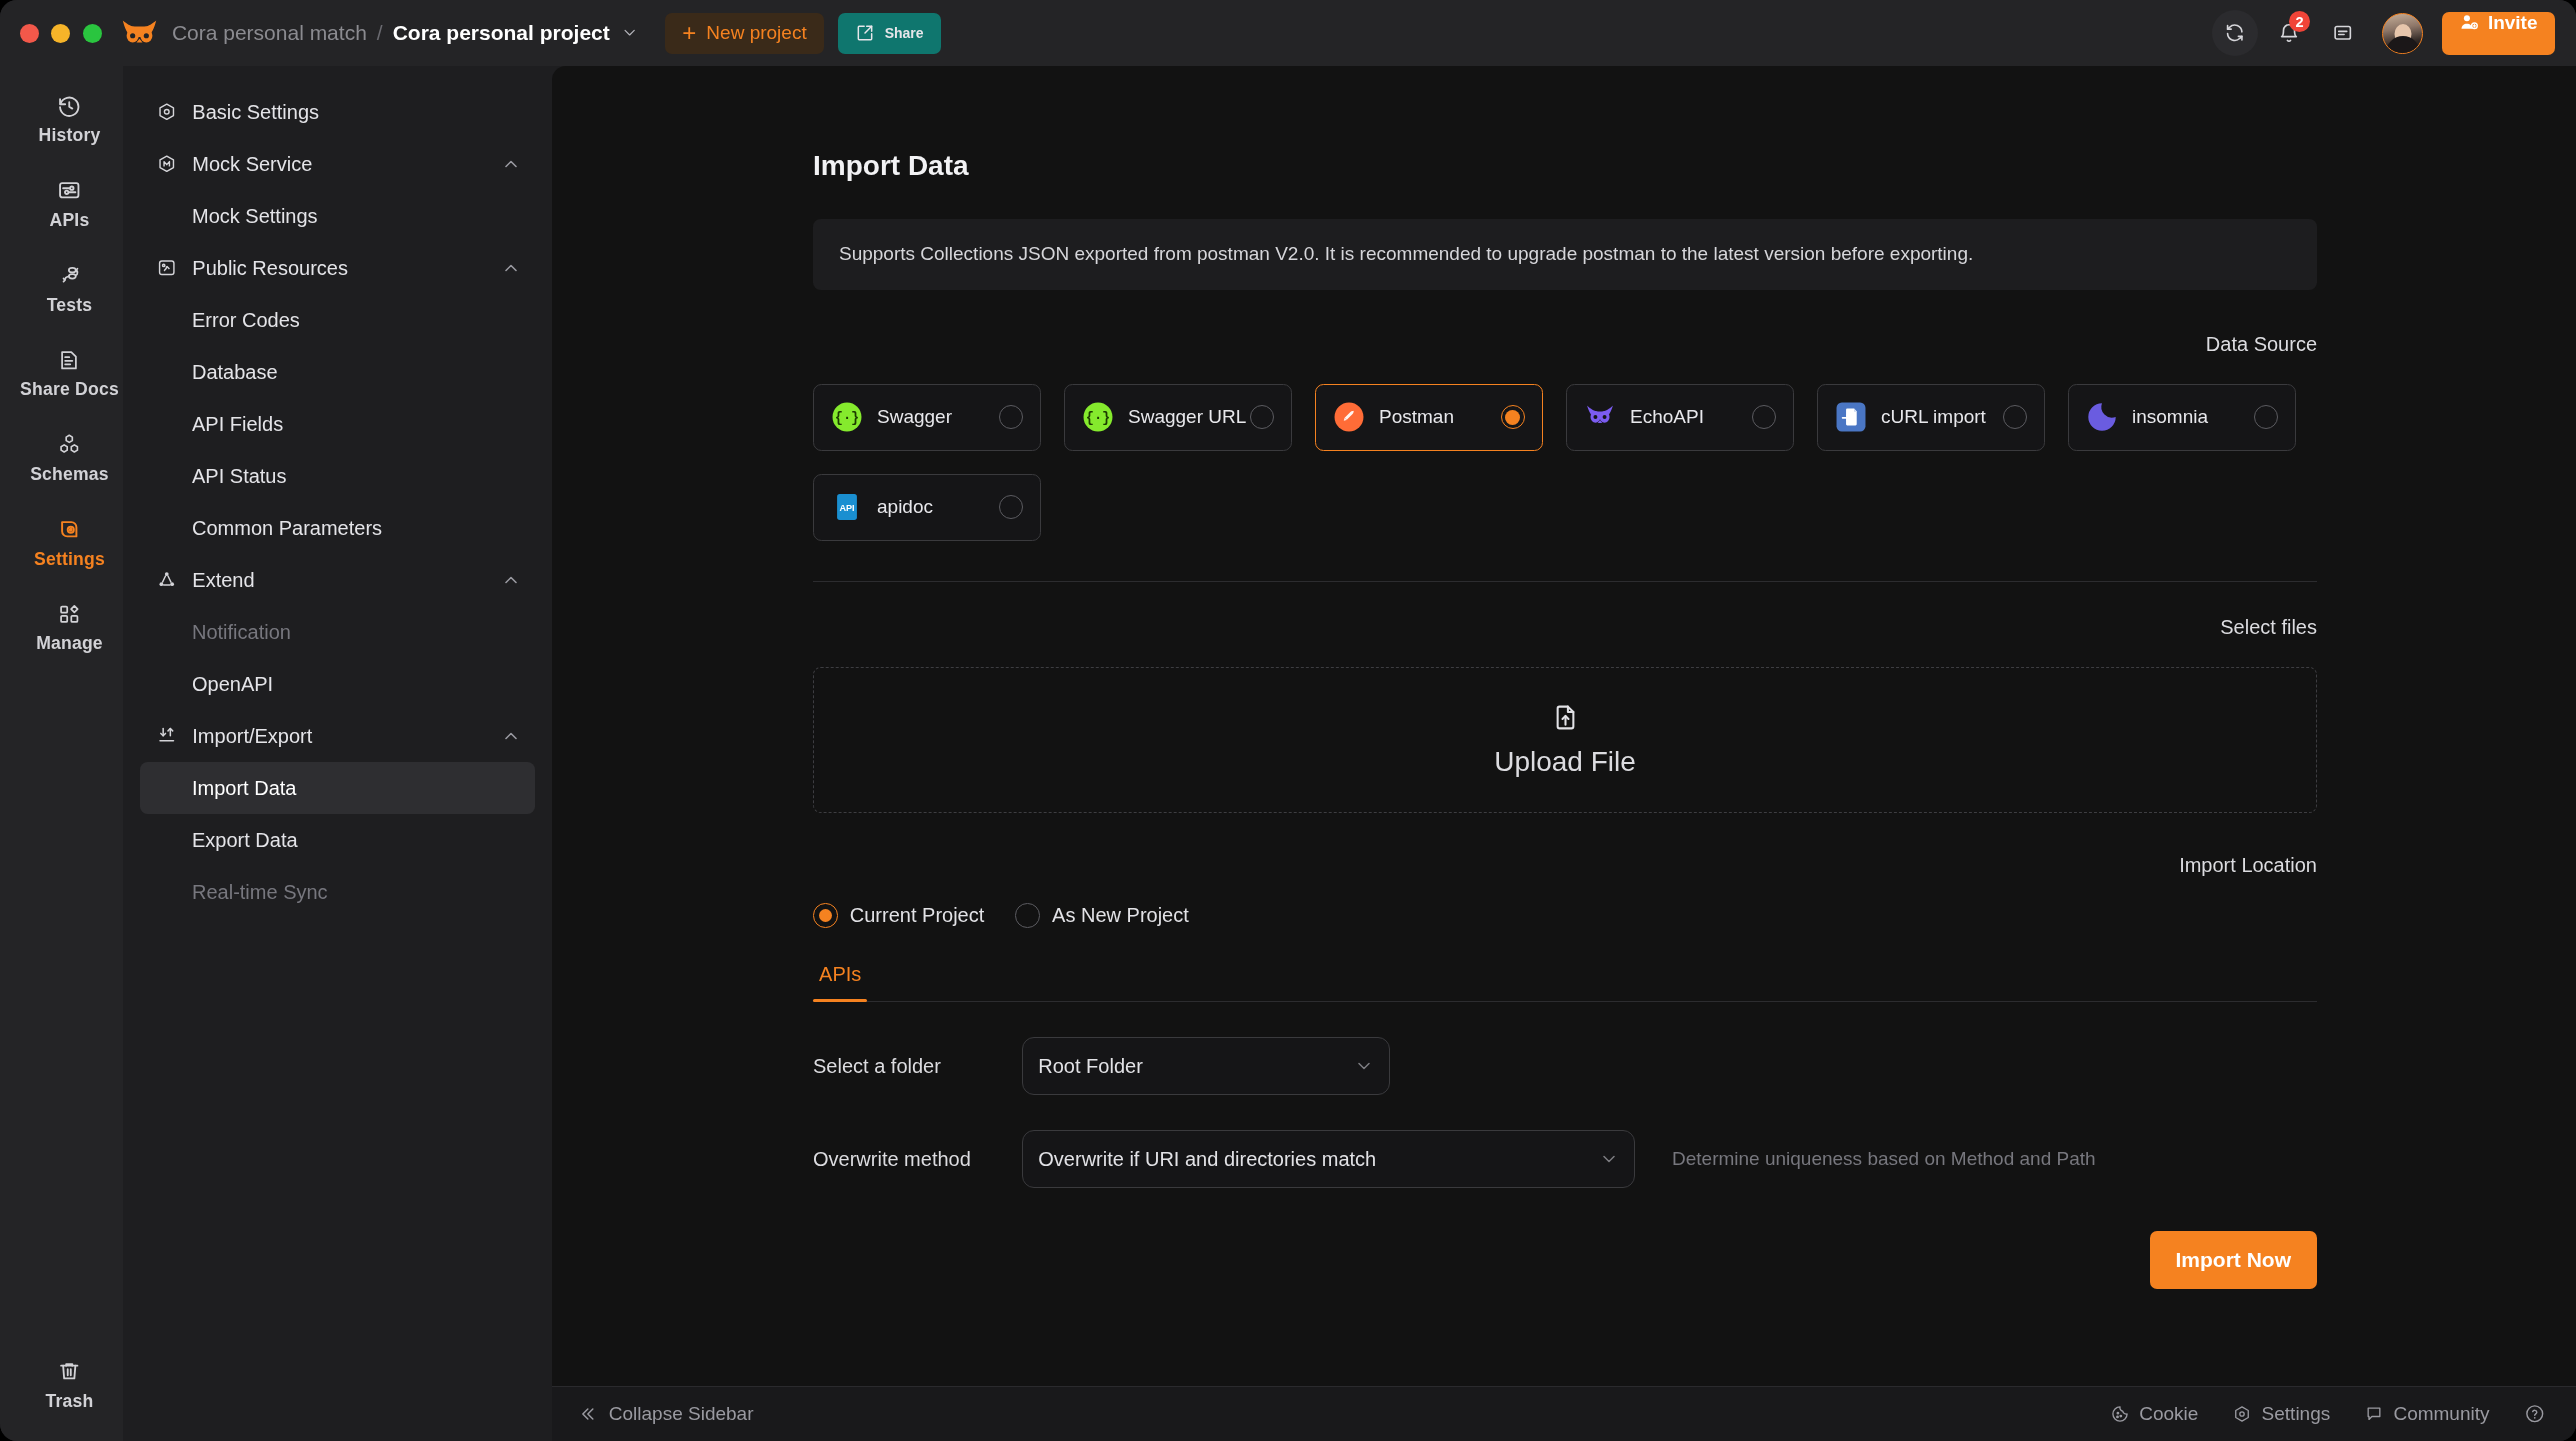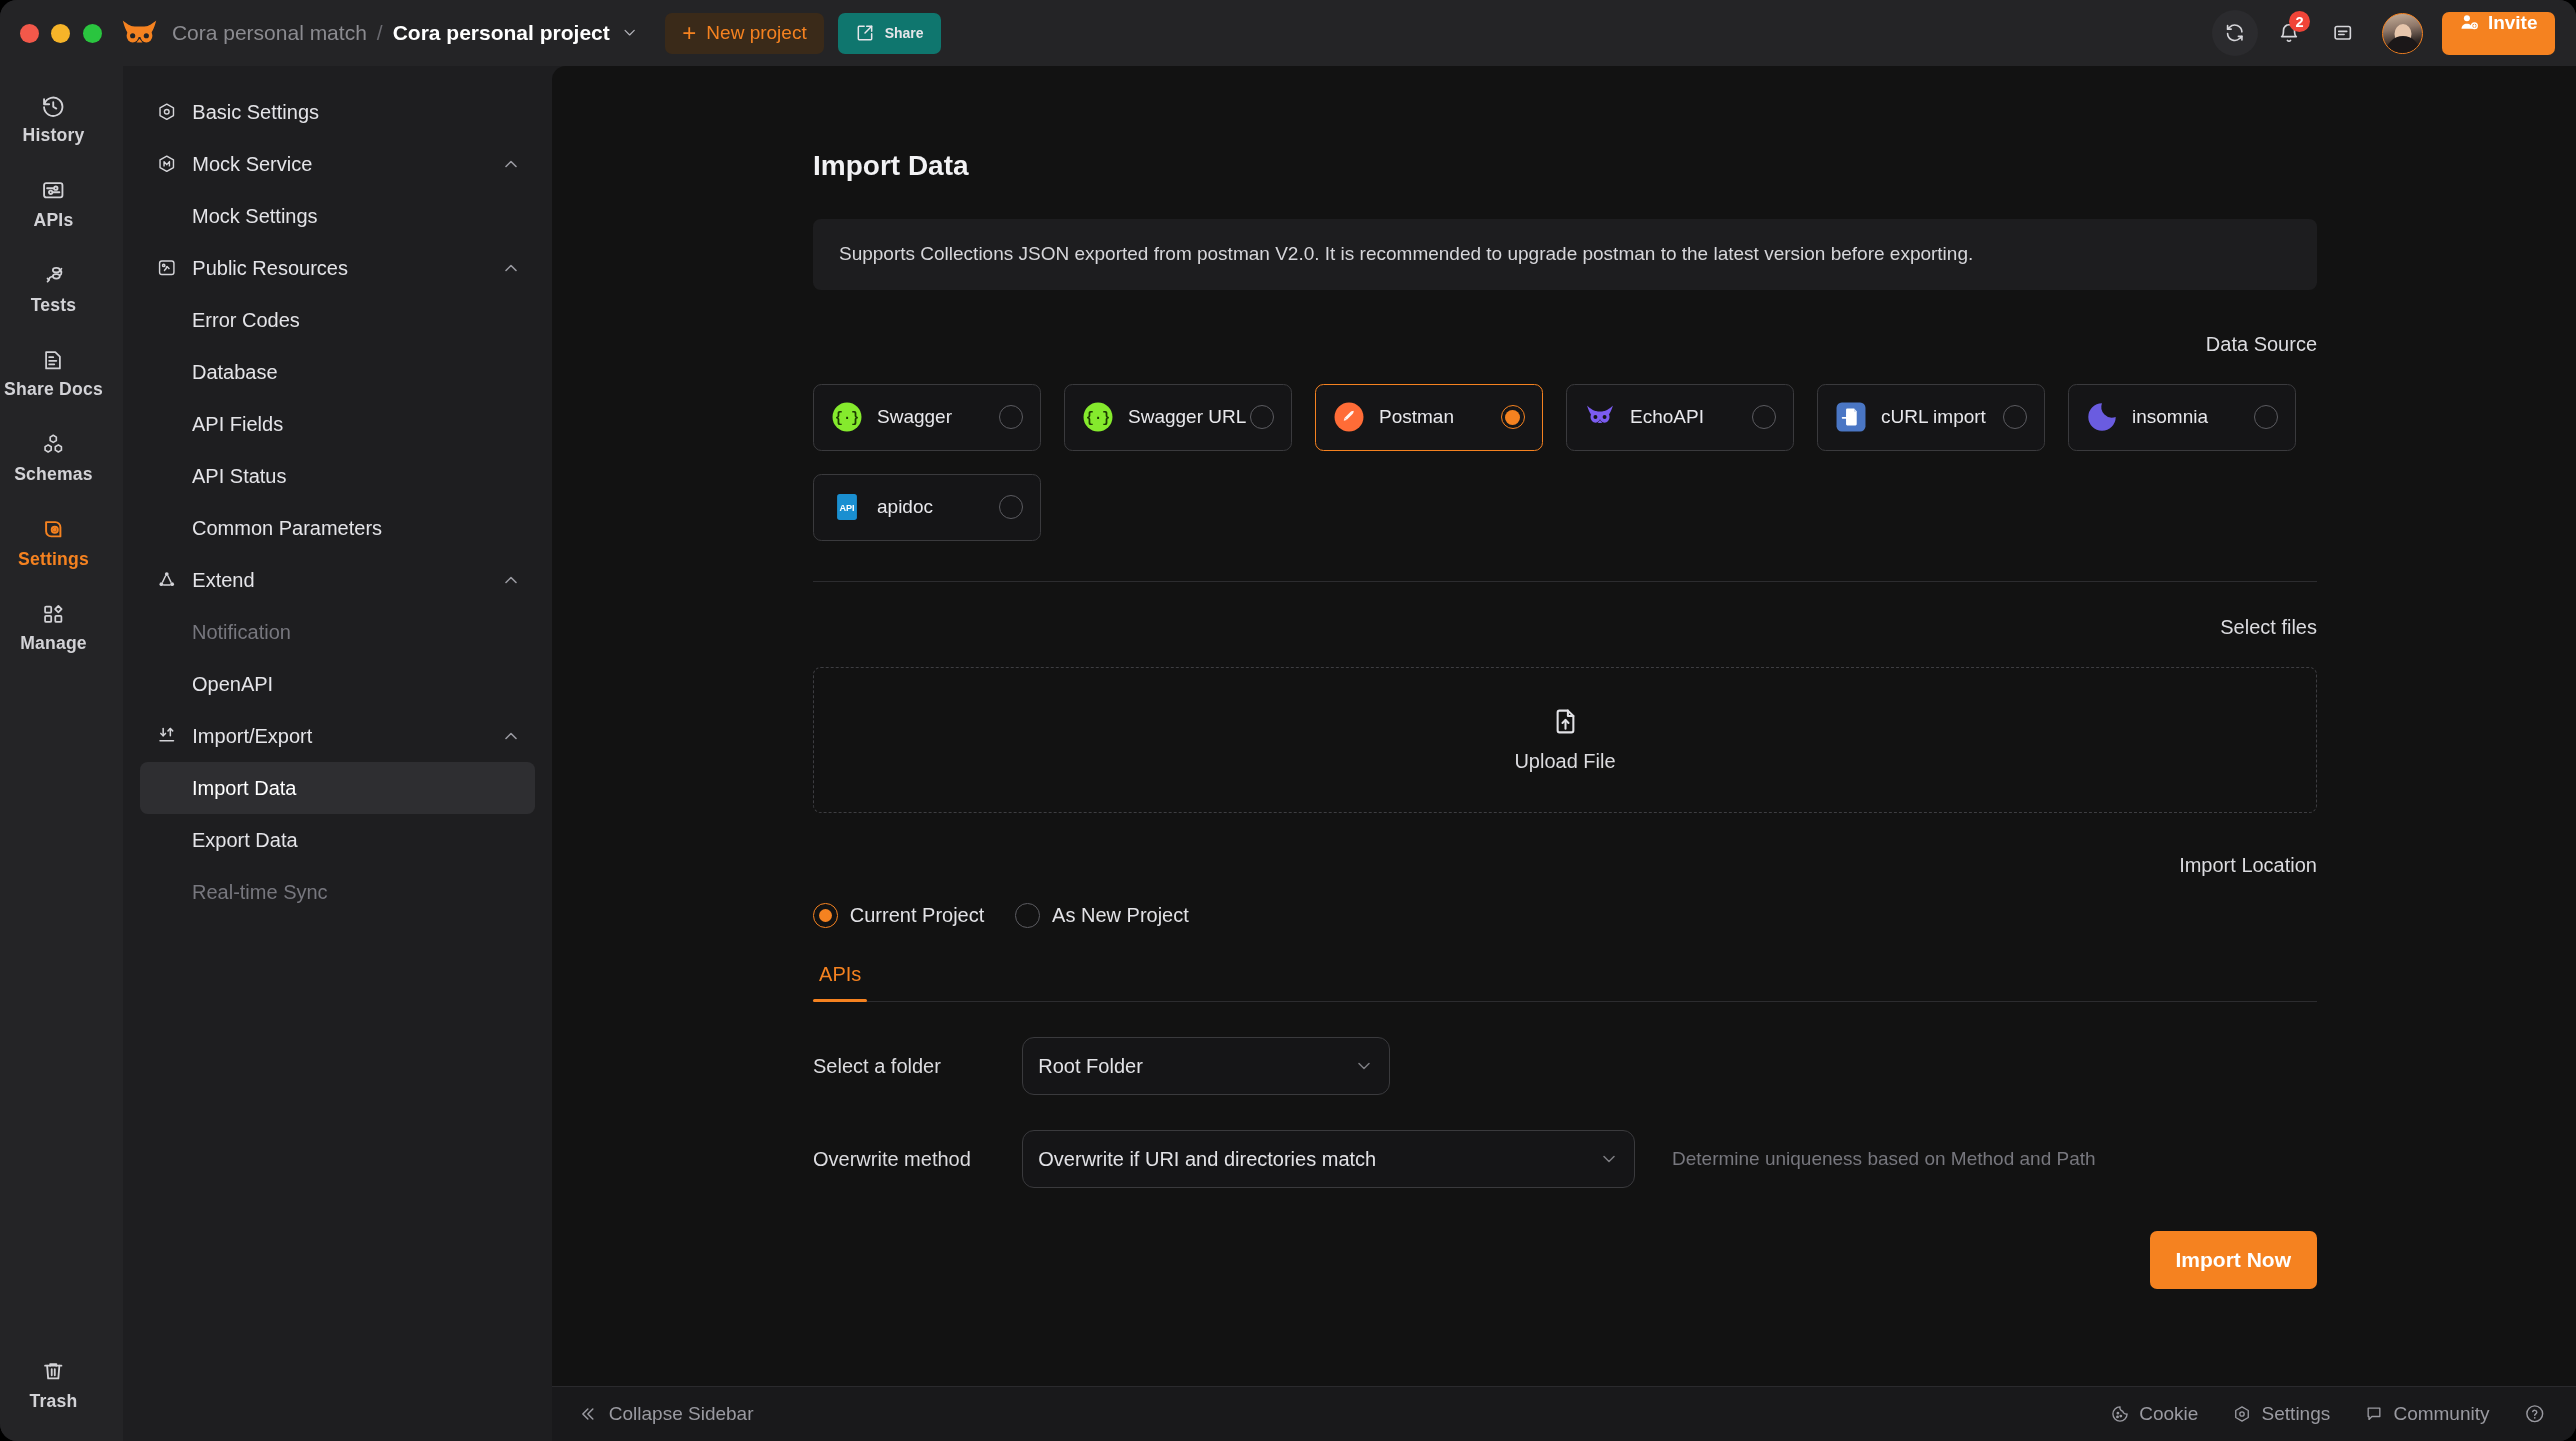--- a/index.html
+++ b/index.html
@@ -88,21 +88,21 @@
   .btn-invite {
     height: 43px; padding: 0 17px; background: #f58220; border-radius: 7px;
     display: flex; align-items: flex-start; gap: 9.2px;
     color: #fff; font-size: 19px; font-weight: 600; white-space: nowrap;
   }
 
   
   .rail {
     position: absolute; top: 66px; left: 0; width: 123px; bottom: 0;
     background: #242426;
-    display: flex; flex-direction: column; align-items: flex-start;
+    display: flex; flex-direction: column; align-items: flex-end;
     padding-top: 17px;
   }
   .rail-item {
     width: 107px; padding: 10.7px 0 9.2px;
     display: flex; flex-direction: column; align-items: center; gap: 7px;
     color: #d2d2d6; margin-bottom: 12.3px;
   }
   .rail-item .lbl { font-size: 17.6px; font-weight: 600; letter-spacing: 0.2px; }
   .rail-item.active { color: #f58220; }
   .rail-spacer { flex: 1; }
@@ -170,21 +170,21 @@
     content: ""; position: absolute; inset: 3.8px; border-radius: 50%; background: #f58220;
   }
 
   .hr { height: 0.8px; background: #2c2c2f; margin: 40px 0 35px; }
 
   .dropzone {
     height: 146px; border: 1.5px dashed #3d3d41; border-radius: 7.7px;
     display: flex; flex-direction: column; align-items: center; justify-content: center;
     gap: 14px; margin-bottom: 41px;
   }
-  .dz-label { font-size: 20px; color: #dcdce0; }
+  .dz-label { font-size: 28px; color: #dcdce0; }
 
   .radio-row { display: flex; align-items: center; gap: 31px; margin-top: 26px; }
   .radio-opt { display: flex; align-items: center; gap: 12.3px; color: #e2e2e6; font-size: 20px; }
   .rd {
     width: 24.5px; height: 24.5px; border-radius: 50%; border: 1.5px solid #5b5b60; flex: none; position: relative;
   }
   .rd.on { border-color: #f58220; }
   .rd.on::after { content:""; position:absolute; inset:4.6px; border-radius:50%; background:#f58220; }
 
   .tabs { border-bottom: 0.8px solid #2c2c2f; margin-top: 35px; display: flex; }

